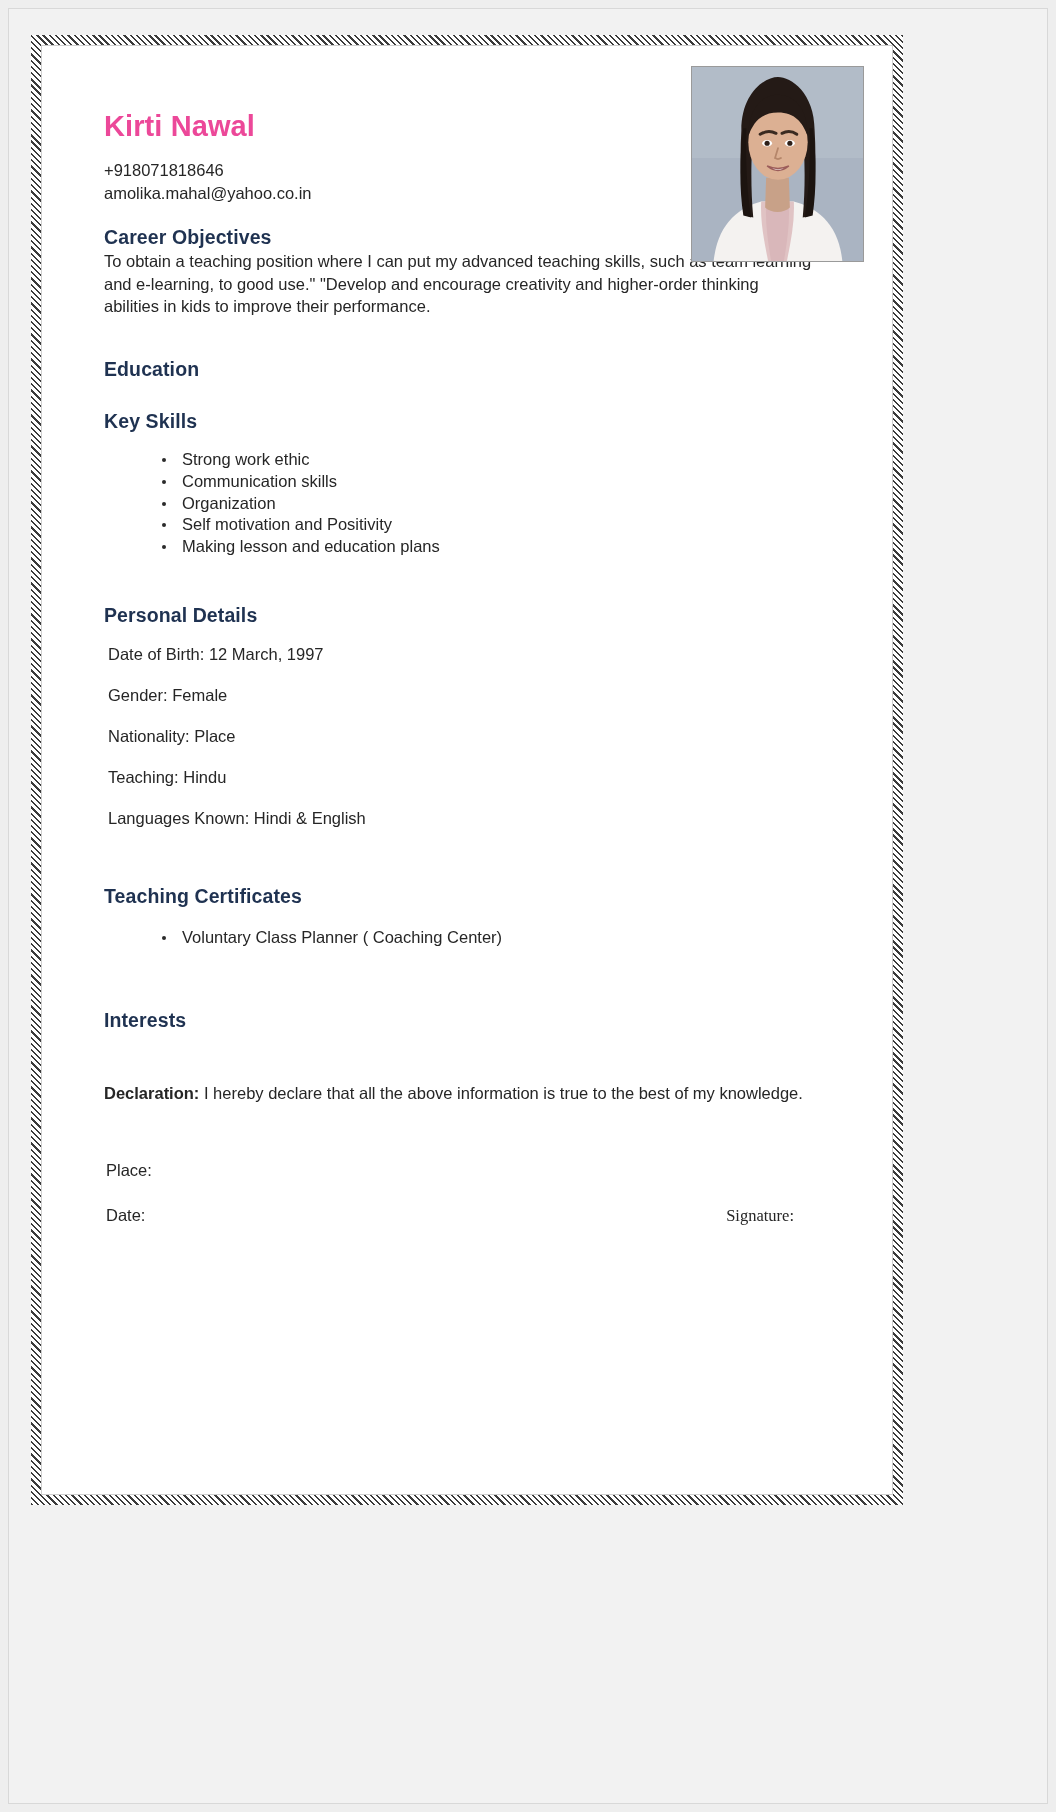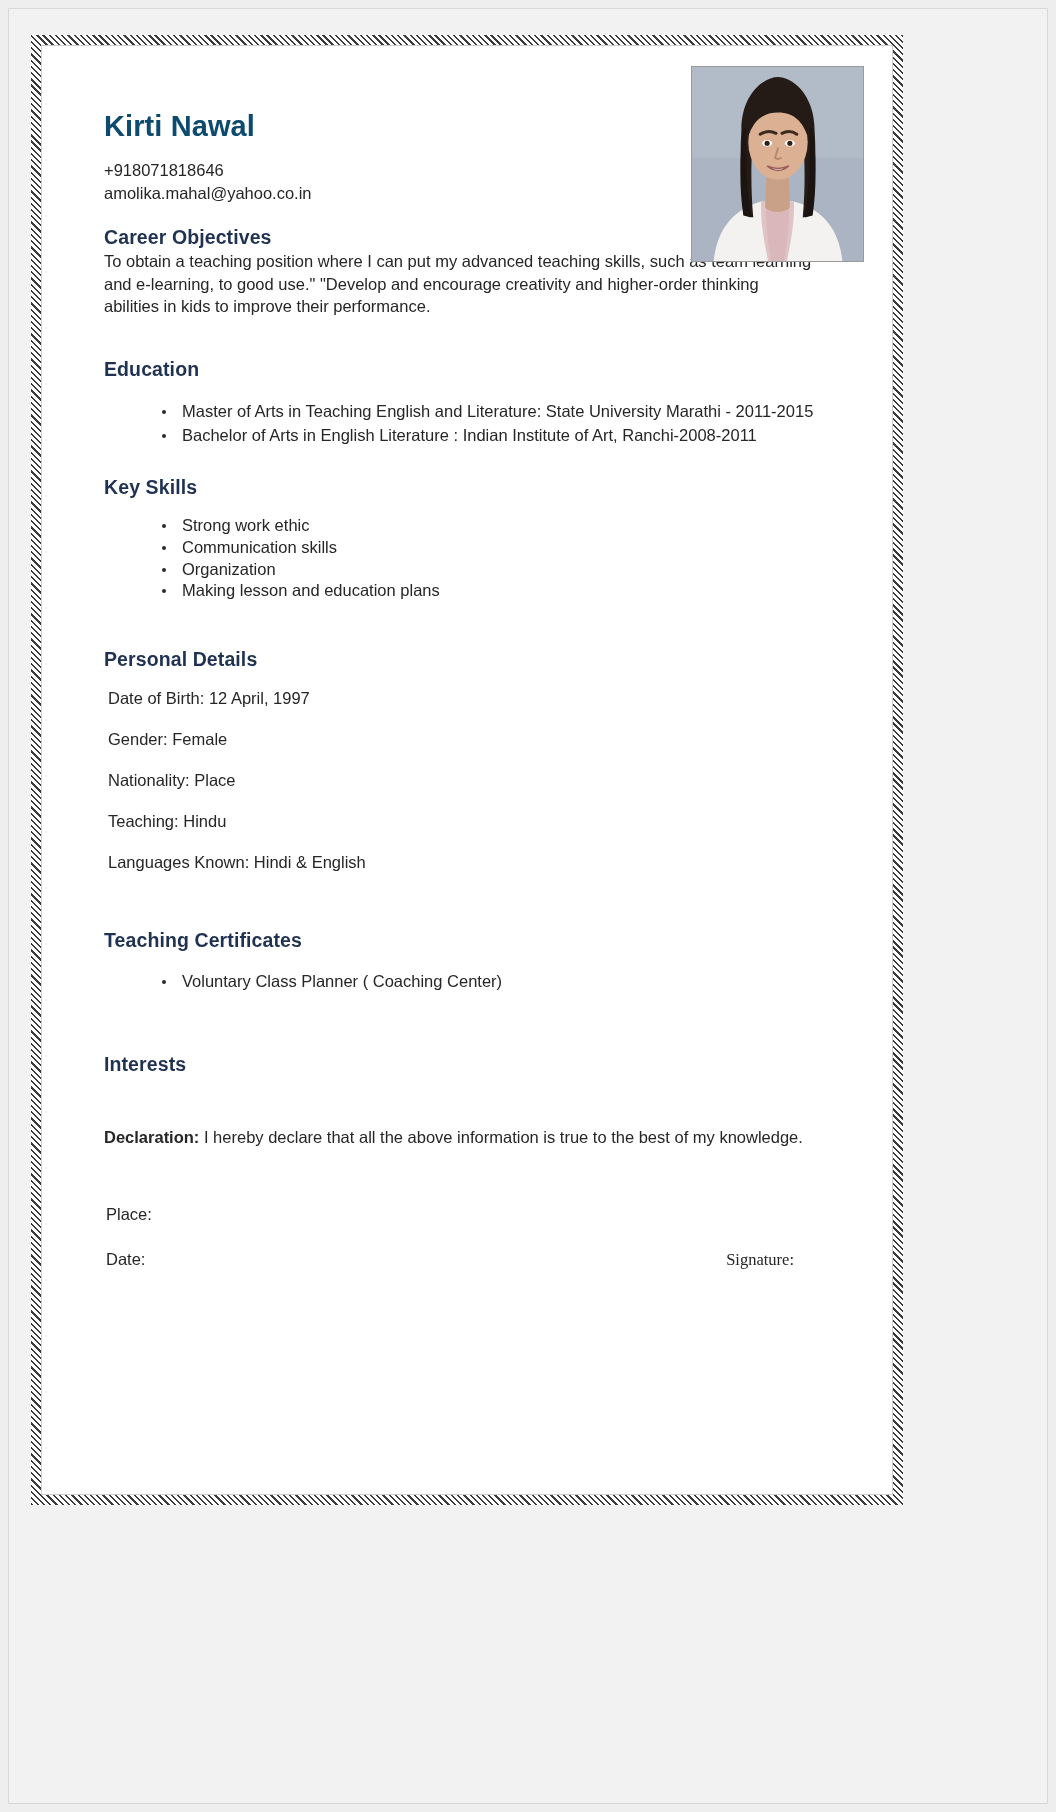--- a/index.html
+++ b/index.html
@@ -58,21 +58,21 @@
 
   
   .header {
     position: relative;
     min-height: 130px;
   }
 
   .full-name {
     font-size: 29px;
     font-weight: bold;
-    color: #0c4a6e;
+    color: #ec4899;
     letter-spacing: 0.1px;
     padding-top: 42px;
   }
 
   .contact {
     margin-top: 16px;
     font-size: 16.5px;
     line-height: 1.42;
     color: #262626;
   }
@@ -225,36 +225,33 @@
               <path d="M55 62 C54 98 56 130 60 152 L52 150 C48 124 48 90 52 62 Z" fill="#1c1410"></path>
               <path d="M119 62 C120 98 118 130 114 152 L122 150 C126 124 126 90 122 62 Z" fill="#1c1410"></path>
             </svg>
           </div>
         </div>
 
         <h2 class="sec-head career-head">Career Objectives</h2>
         <p class="career-body">To obtain a teaching position where I can put my advanced teaching skills, such as team learning and e-learning, to good use." "Develop and encourage creativity and higher-order thinking abilities in kids to improve their performance.</p>
 
         <h2 class="sec-head edu-head">Education</h2>
-        <ul class="bullets edu-list">
-          <li>Master of Arts in Teaching English and Literature: State University Marathi - 2011-2015</li>
-          <li>Bachelor of Arts in English Literature : Indian Institute of Art, Ranchi-2008-2011</li>
-        </ul>
 
         <h2 class="sec-head skills-head">Key Skills</h2>
         <ul class="bullets tight skills-list">
           <li>Strong work ethic</li>
           <li>Communication skills</li>
           <li>Organization</li>
+          <li>Self motivation and Positivity</li>
           <li>Making lesson and education plans</li>
         </ul>
 
         <h2 class="sec-head personal-head">Personal Details</h2>
         <div class="detail-rows">
-          <div class="detail-row">Date of Birth:  12 April, 1997</div>
+          <div class="detail-row">Date of Birth:  12 March, 1997</div>
           <div class="detail-row">Gender: Female</div>
           <div class="detail-row">Nationality: Place</div>
           <div class="detail-row">Teaching: Hindu</div>
           <div class="detail-row">Languages Known: Hindi &amp; English</div>
         </div>
 
         <h2 class="sec-head certs-head">Teaching Certificates</h2>
         <ul class="bullets certs-list">
           <li>Voluntary Class Planner ( Coaching Center)</li>
         </ul>

